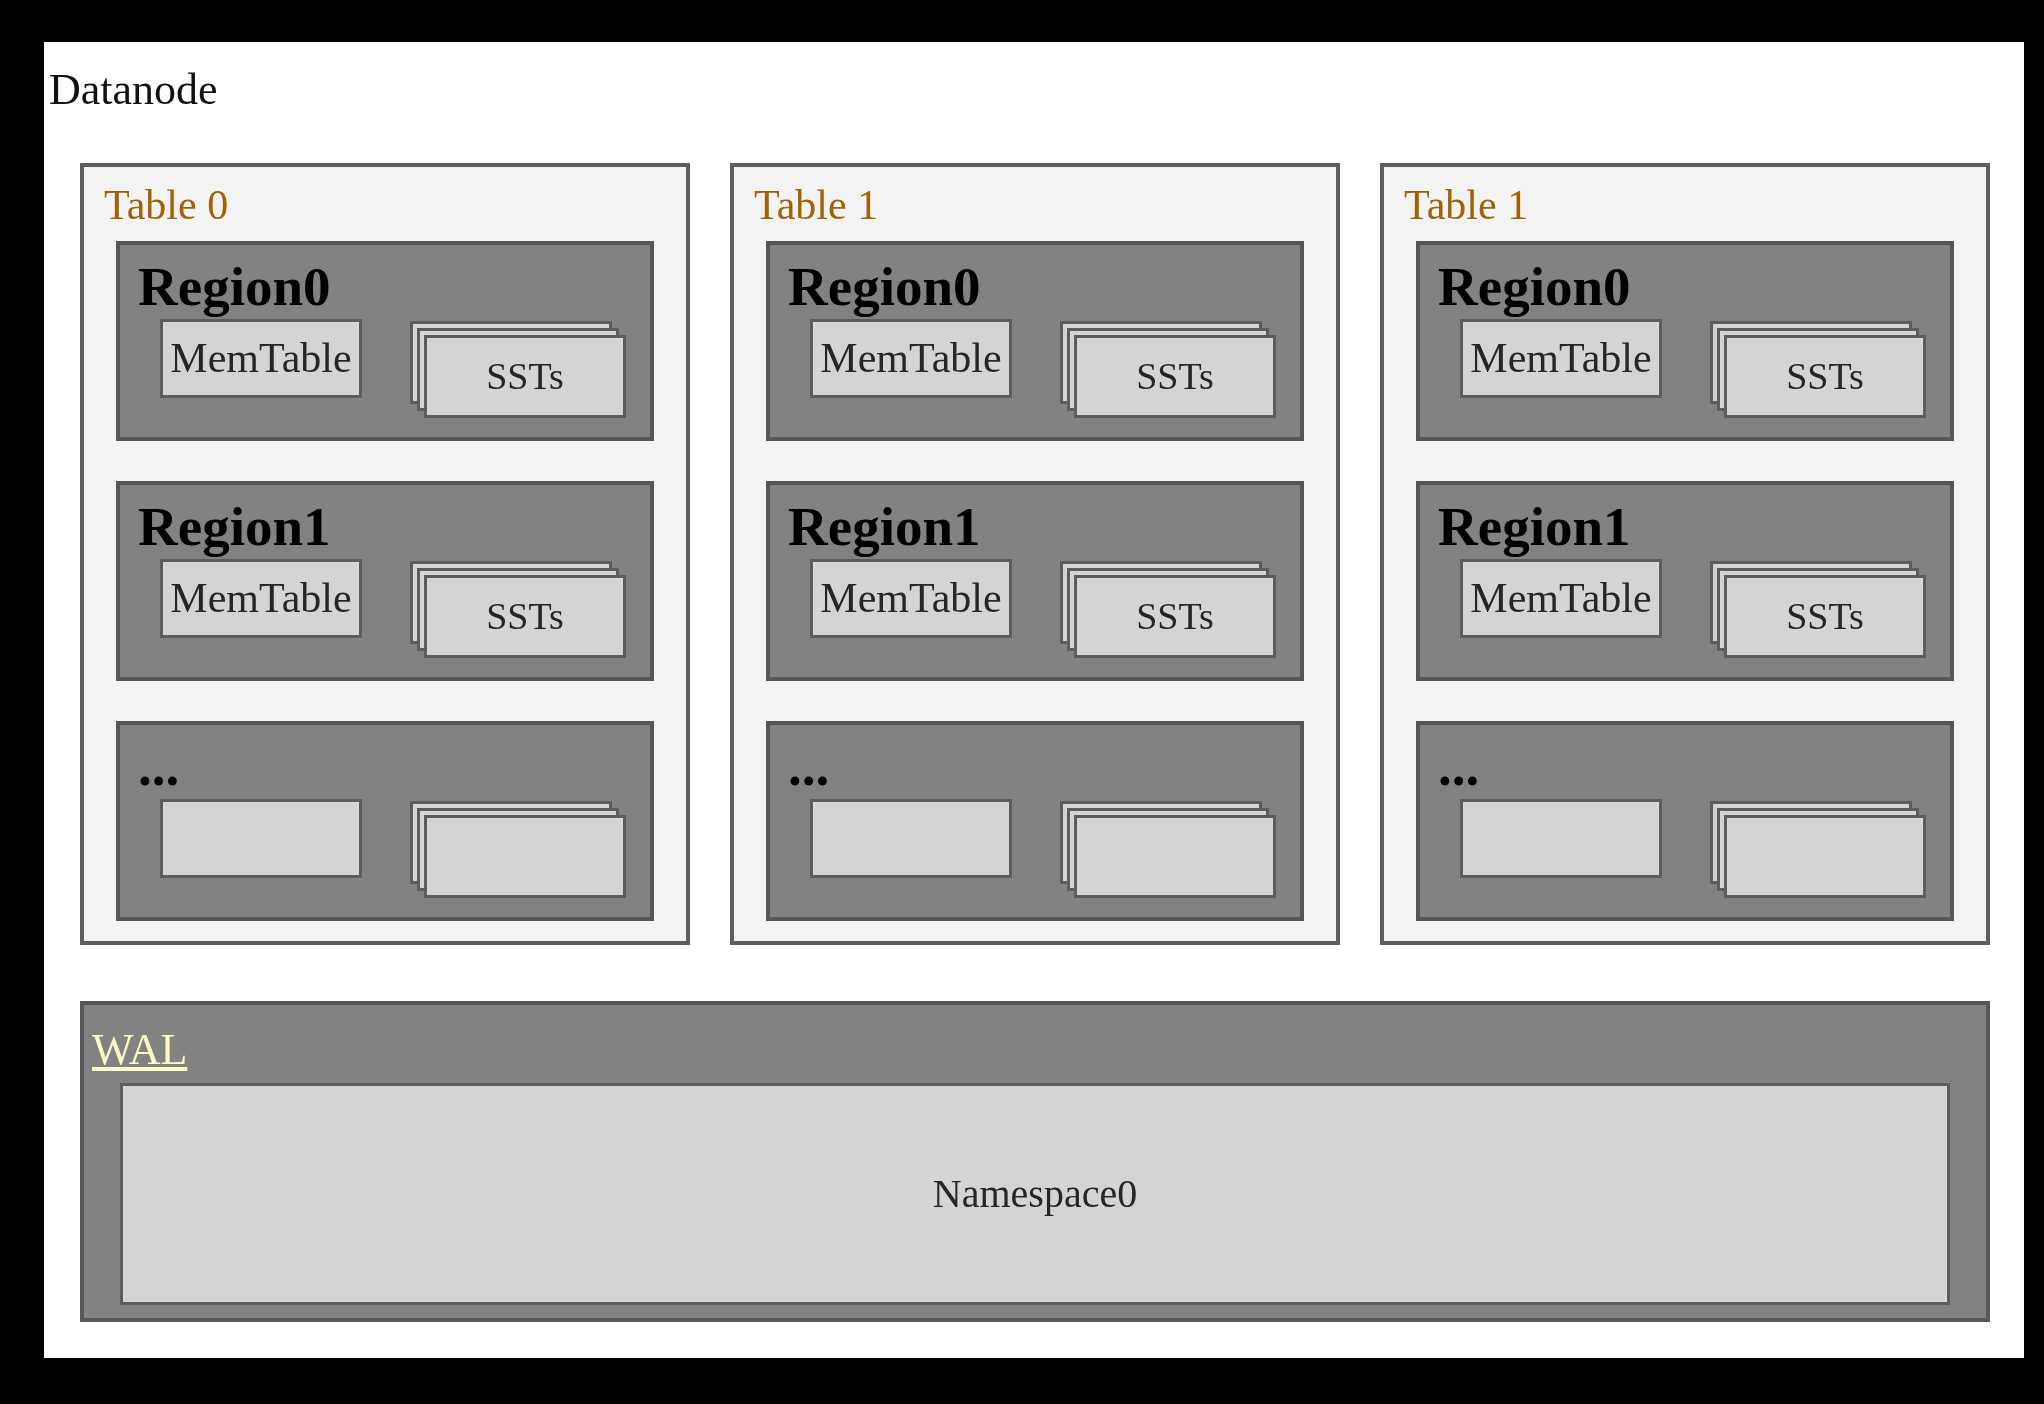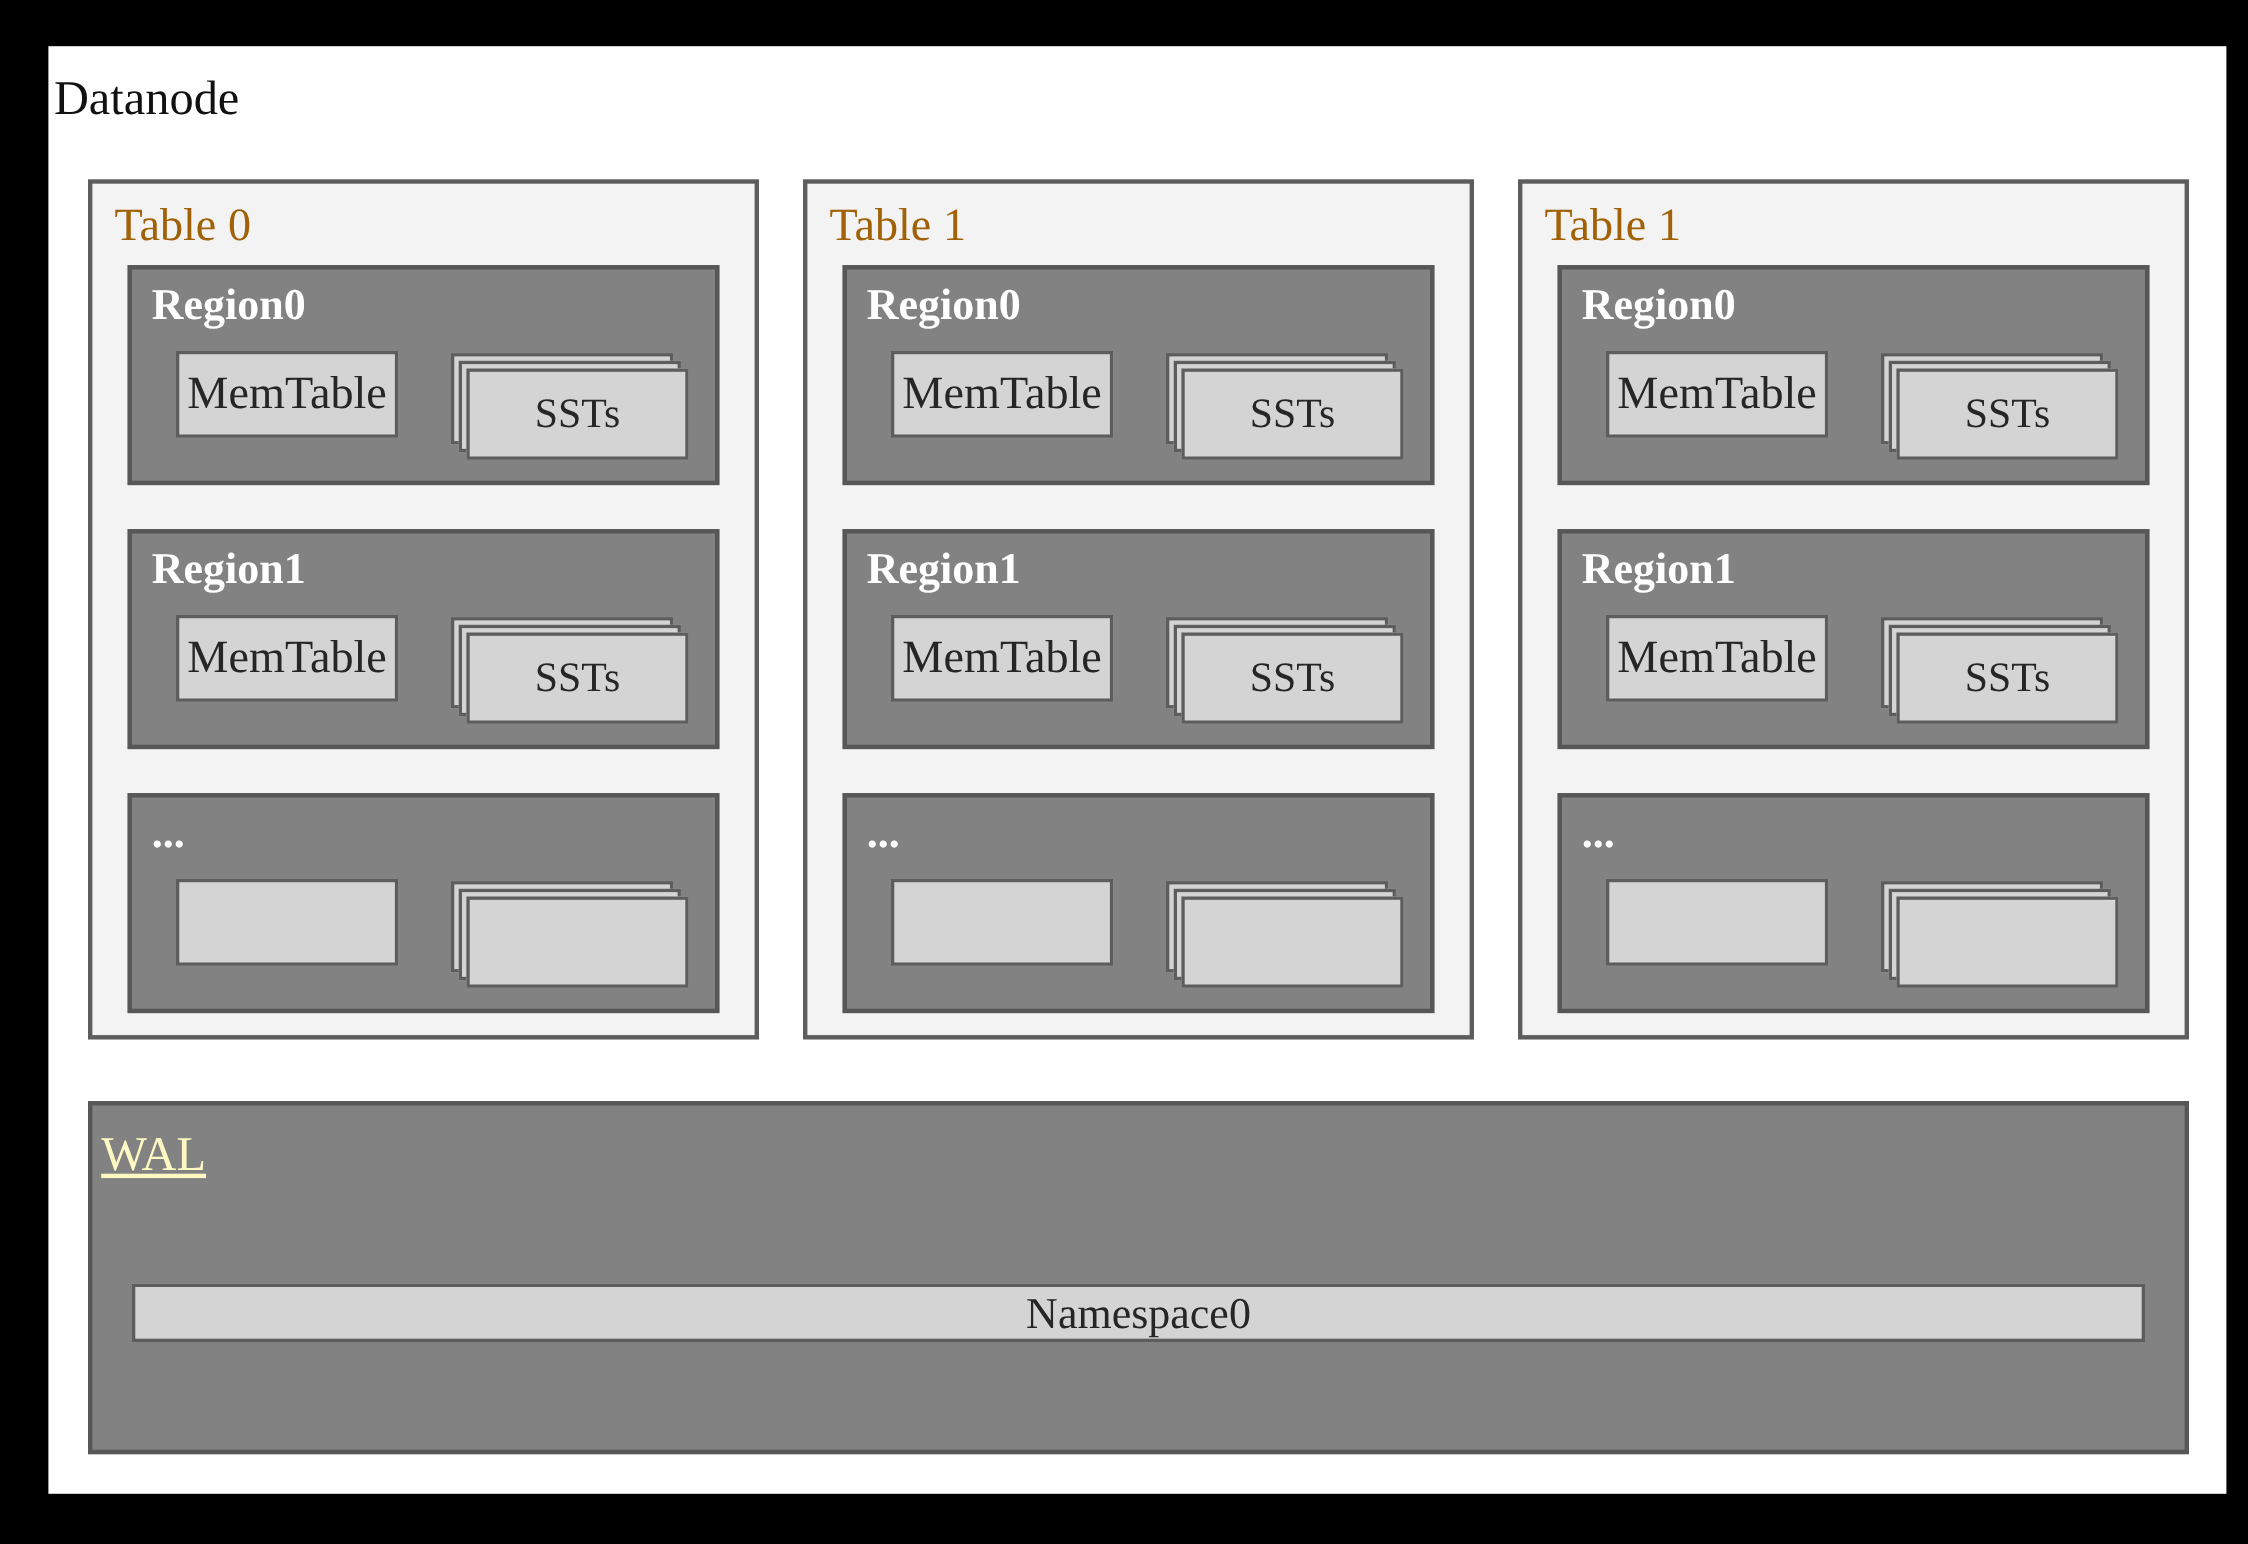--- a/index.html
+++ b/index.html
@@ -46,23 +46,23 @@
     display: flex; flex-direction: column; gap: 40px;
   }
   .region {
     height: 200px;
     background: #828282;
     border: 4px solid #575757;
     padding: 6px 24px 0 18px;
     overflow: hidden;
   }
   .region-label {
-    font-size: 40px; font-weight: bold;
+    font-size: 55px; font-weight: bold;
     line-height: 1.3; height: 56px;
-    color: #ffffff;
+    color: #000000;
     white-space: pre;
   }
   .region-content {
     display: flex; justify-content: space-between; align-items: flex-start;
     margin-top: 8px;
   }
   .membox {
     width: 202px; height: 79px;
     margin: 4px 0 0 22px;
     background: #d4d4d4;
@@ -96,21 +96,20 @@
   }
   .wal-label {
     font-size: 44px; line-height: 1.3; height: 60px;
     color: #fef9c3;
     text-decoration: underline;
   }
   .wal-row {
     display: flex; gap: 44px;
     margin: 2px 0 0 28px;
     height: 222px;
-    align-items: center;
   }
   .ns-box {
     flex: 1;
     background: #d4d4d4;
     border: 3px solid #5d5d5d;
     display: flex; align-items: center; justify-content: center;
     font-size: 40px; color: #262626;
   }
 </style>
 </head>

